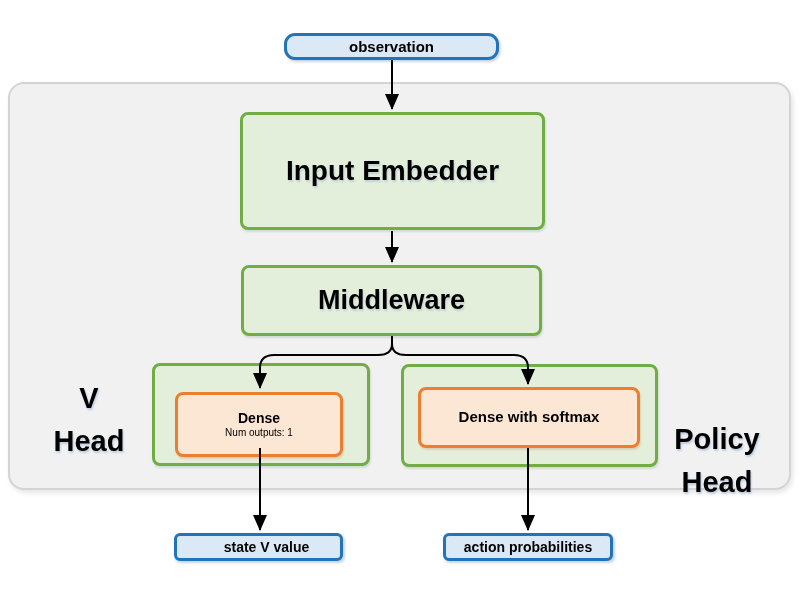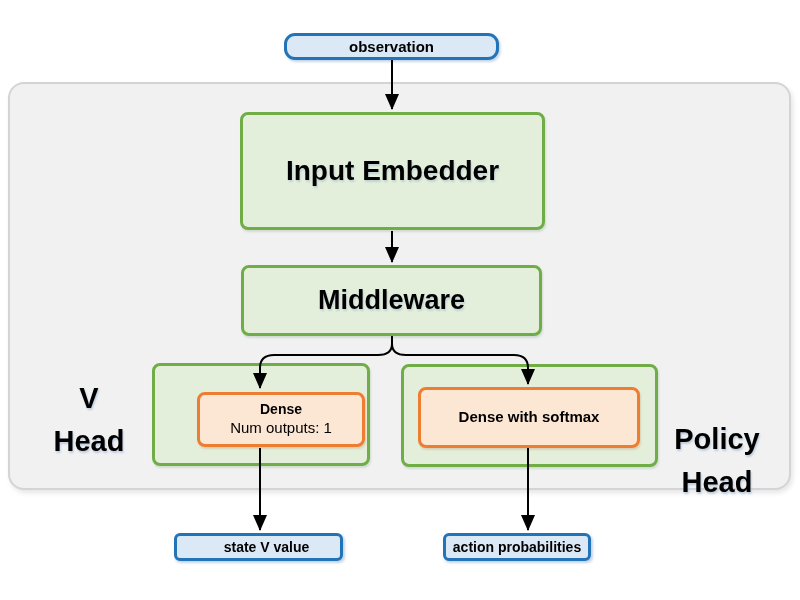--- a/index.html
+++ b/index.html
@@ -31,21 +31,21 @@
   .blue-box {
     background: var(--blue-fill, #dbe9f6);
     border: 3px solid var(--blue-border, #2273b8);
     border-radius: 6px;
     display: flex; align-items: center; justify-content: center;
     font-weight: bold; font-size: 14px;
     box-shadow: 1.5px 2px 2.5px rgba(110,150,190,0.40);
   }
   #observation-box { left: 284px; top: 33px; width: 215px; height: 27px; font-size: 15px; border-radius: 11px; }
   #state-v-box     { left: 174px; top: 533px; width: 169px; height: 28px; padding-left: 16px; }
-  #action-prob-box { left: 443px; top: 533px; width: 148px; height: 28px; text-align: right; }
+  #action-prob-box { left: 443px; top: 533px; width: 170px; height: 28px; text-align: right; }
 
   
   .green-box {
     background: var(--green-fill, #e4efdb);
     border: 3px solid var(--green-border, #71ad47);
     border-radius: 8px;
     box-shadow: 1px 2px 2px rgba(120,150,120,0.25);
   }
   .block-title {
     display: flex; align-items: center; justify-content: center;
@@ -60,24 +60,24 @@
 
   
   .orange-box {
     background: var(--orange-fill, #fce6d4);
     border: 3px solid var(--orange-border, #ed7d31);
     border-radius: 8px;
     display: flex; flex-direction: column; align-items: center; justify-content: center;
     box-shadow: 1px 2px 2px rgba(190,140,100,0.30);
     line-height: 1.25;
   }
-  #v-dense      { left: 175px; top: 392px; width: 168px; height: 55px; margin-left: 22px; }
+  #v-dense      { left: 175px; top: 392px; width: 168px; height: 65px; }
   #policy-dense { left: 418px; top: 387px; width: 222px; height: 61px; gap: 28px; }
   .dense-title { font-weight: bold; font-size: 14px; }
-  .dense-sub   { font-size: 15px; }
+  .dense-sub   { font-size: 10px; }
   #policy-dense .dense-title { font-size: 15px; }
   #policy-dense .dense-sub   { font-size: 16px; }
 
   
   .head-label {
     text-align: center;
     font-weight: bold;
     font-size: 29px;
     line-height: 43px;
     text-shadow: 1px 2px 2px rgba(150,175,205,0.55);

